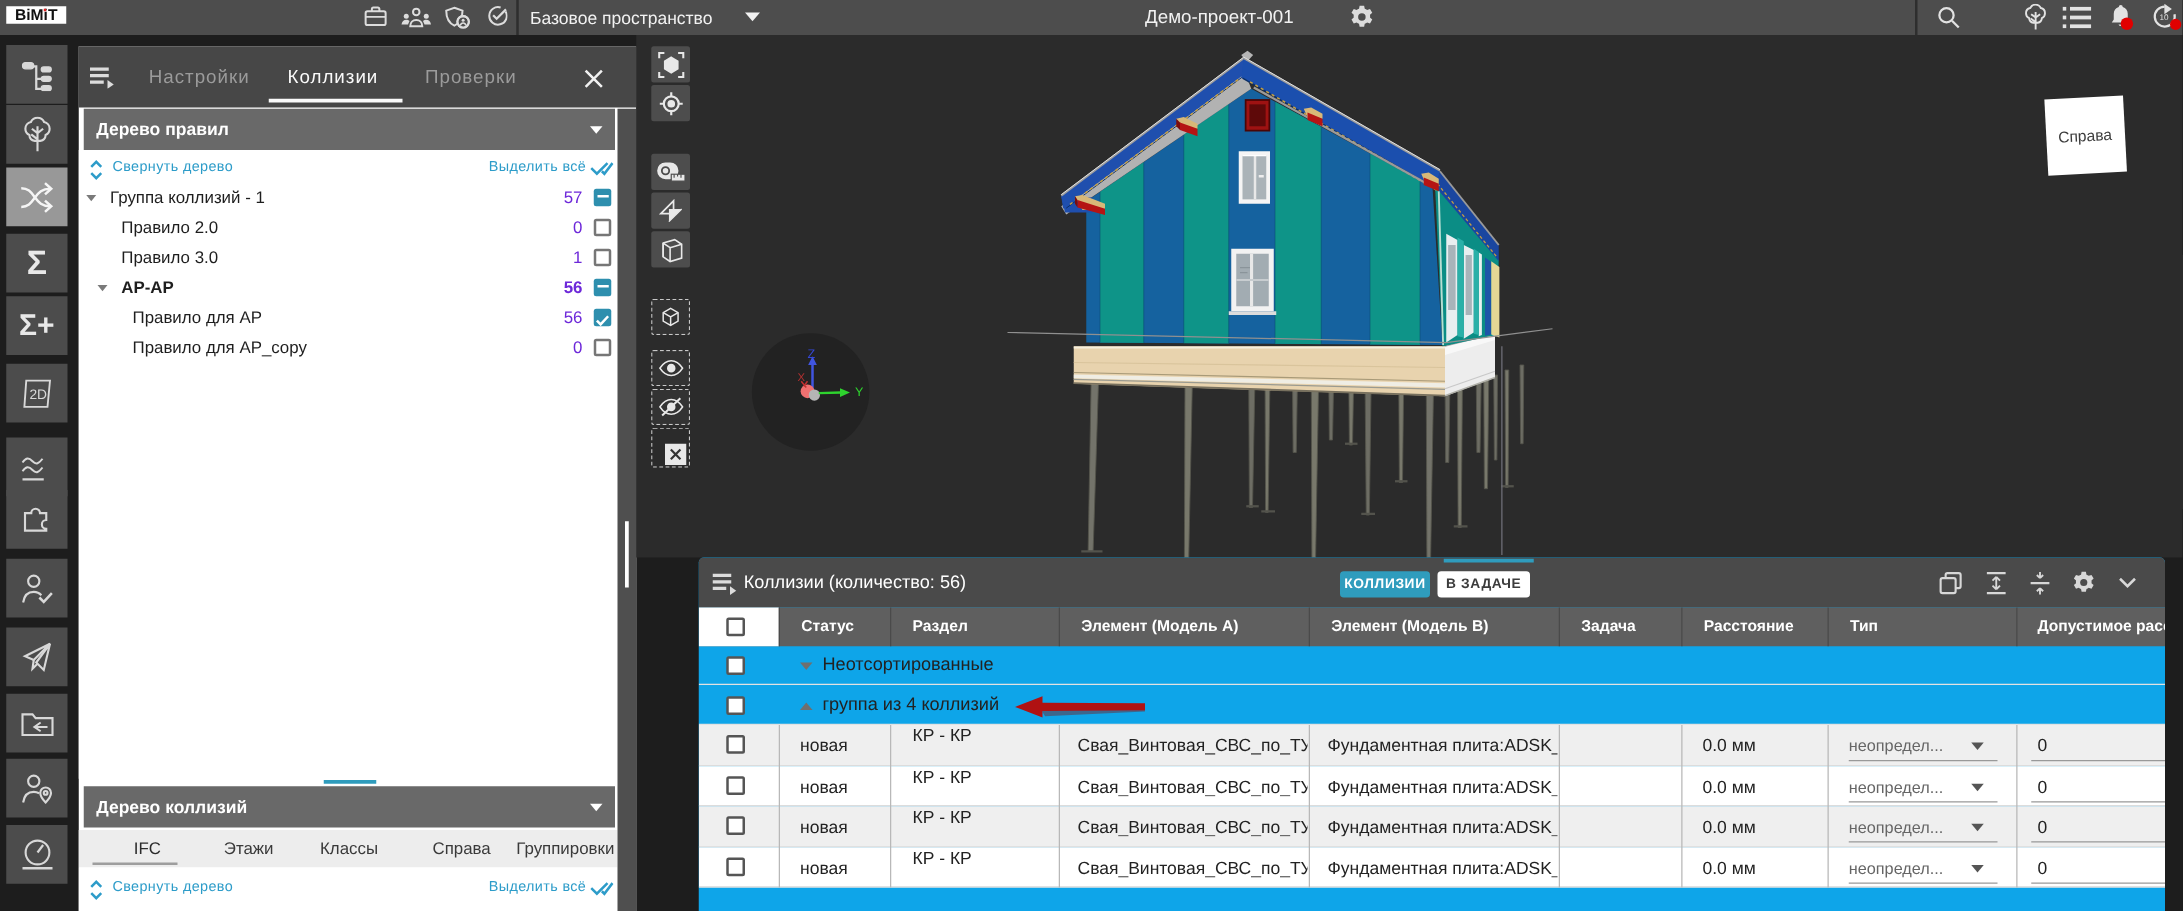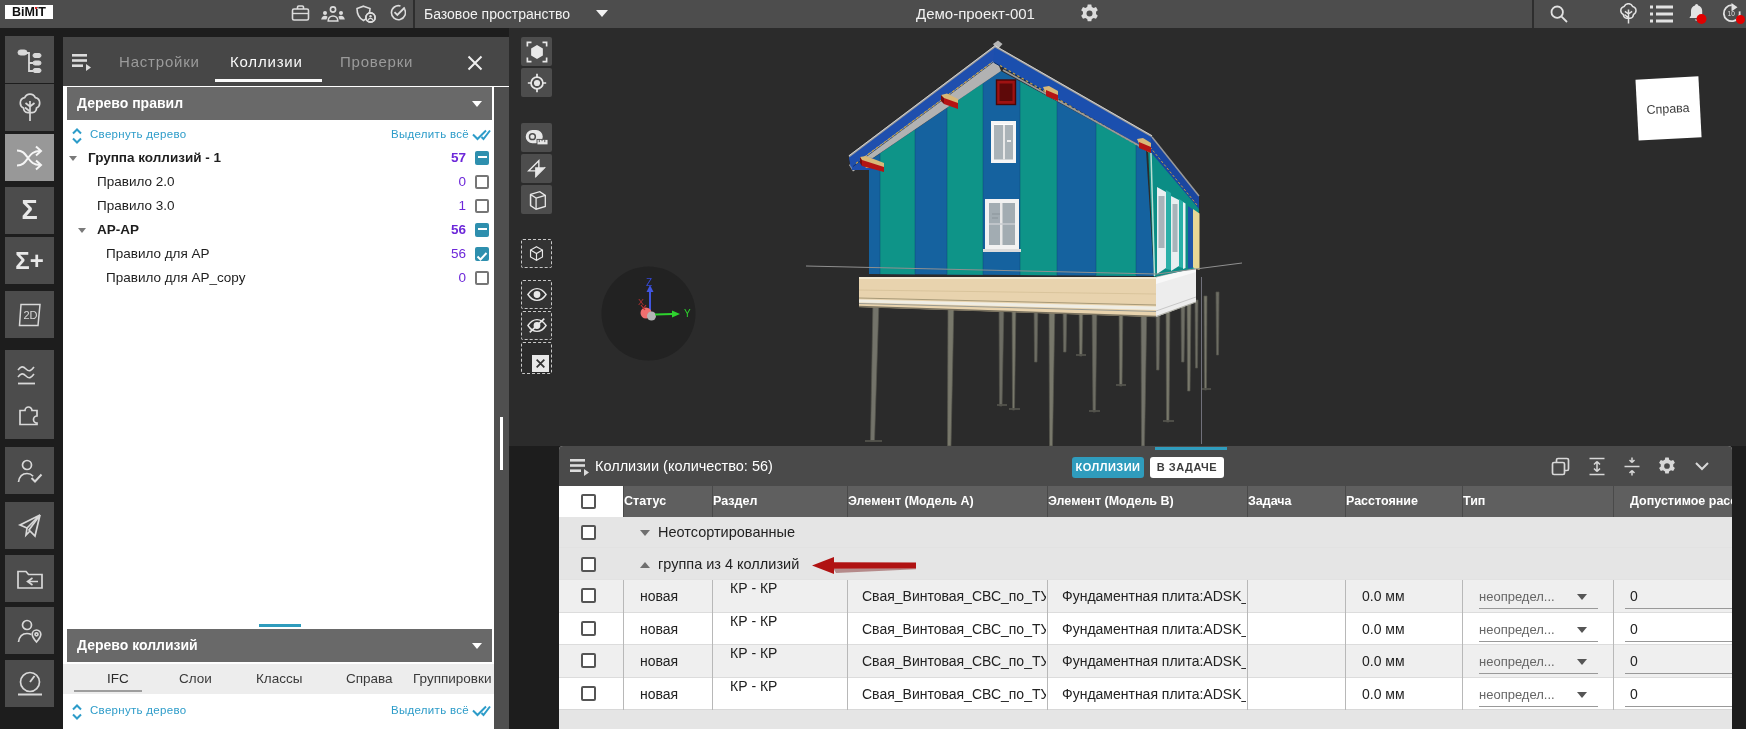--- a/index.html
+++ b/index.html
@@ -30,28 +30,28 @@
 .cb.ind:after{content:"";position:absolute;left:2.5px;top:5px;width:9px;height:2.5px;background:#fff}
 .cb.chk{background:#2e8fae}
 .tcaret{position:absolute;width:0;height:0;border-left:4.5px solid transparent;border-right:4.5px solid transparent;border-top:5px solid #7a7a7a;top:10px}
 #gutter{position:absolute;left:494px;top:86.5px;width:15px;height:642.5px;background:#4f4f4f}
 #gthumb{position:absolute;left:500px;top:417px;width:2.5px;height:53px;background:#fff}
 #lp2-tabs{position:absolute;left:0;top:627px;width:431px;height:30px;background:#ededed;font-size:13.5px;color:#3a3a3a}
 #viewport{position:absolute;left:509px;top:28px;width:1237px;height:418px;background:#2b2b2b}
 #vtoolbar{position:absolute;left:521px;top:28px;width:32px;height:418px}
 .vbtn{position:absolute;left:0;width:31px;height:29px;background:#4d4d4d;border-radius:2px;display:flex;align-items:center;justify-content:center}
 .vbtn.dashed{background:#333;border:1px dashed #c8c8c8}
-#bottompanel{position:absolute;left:559px;top:446px;width:1173px;height:283px;background:#e5e5e5;overflow:hidden;border-radius:4px 4px 0 0}
+#bottompanel{position:absolute;left:559px;top:446px;width:1173px;height:283px;background:#0ea5e9;overflow:hidden;border-radius:4px 4px 0 0}
 #bp-header{position:absolute;left:0;top:0;width:1173px;height:40px;background:#4a4a4a;color:#fff}
 #bp-headtitle{position:absolute;left:36px;top:12px;font-size:14.5px}
 .btn-collisions{position:absolute;left:513px;top:11px;width:72px;height:21px;background:#2f9cbd;border-radius:3px;color:#fff;font-size:11px;font-weight:bold;text-align:center;line-height:21px;letter-spacing:.5px}
 .btn-task{position:absolute;left:591px;top:11px;width:74px;height:21px;background:#fff;border-radius:3px;color:#3c3c3c;font-size:11px;font-weight:bold;text-align:center;line-height:21px;letter-spacing:.5px}
 #tealtab{position:absolute;left:596px;top:1px;width:72px;height:3px;background:#2f9cbd}
 #thead{position:absolute;left:0;top:40px;width:1173px;height:31px;background:#5f5f5f}
-.thcell{position:absolute;top:0;height:31px;color:#fff;font-weight:bold;font-size:12.5px;line-height:31px;border-left:1px solid #4a4a4a;white-space:nowrap;overflow:hidden}
+.thcell{position:absolute;top:0;height:31px;color:#fff;font-weight:bold;font-size:12.5px;line-height:31px;padding-left:17px;border-left:1px solid #4a4a4a;white-space:nowrap;overflow:hidden}
 .tablerow{position:absolute;left:0;width:1206px;font-size:14px;color:#222}
 .rcb{position:absolute;left:22px;width:15px;height:15px;border:2px solid #555;border-radius:2px;background:#fff}
 .grpcaret-d{position:absolute;width:0;height:0;border-left:5px solid transparent;border-right:5px solid transparent;border-top:6px solid #6f6f6f}
 .grpcaret-u{position:absolute;width:0;height:0;border-left:5px solid transparent;border-right:5px solid transparent;border-bottom:6px solid #6f6f6f}
 .selwrap{position:absolute;font-size:13px;color:#666}
 .selcaret{position:absolute;width:0;height:0;border-left:5px solid transparent;border-right:5px solid transparent;border-top:6px solid #555}
 .datarow .rcb{top:8px}
 .datarow .c1{position:absolute;left:81px;top:8px}
 .datarow .c2{position:absolute;left:171px;top:0}
 .datarow .c3{position:absolute;left:303px;top:8px;width:184px;overflow:hidden;white-space:nowrap}
@@ -233,21 +233,21 @@
   <div class="gbar" style="top:49.5px">Дерево правил<div class="caret"></div></div>
   <div id="treearea">
     <svg style="position:absolute;left:8px;top:8px" width="12" height="16" viewBox="0 0 12 16" fill="none" stroke="#2d9cc9" stroke-width="2">
       <path d="M2 5.5 6 1.5l4 4M2 10.5l4 4 4-4"></path>
     </svg>
     <div class="bluelink" style="position:absolute;left:27px;top:8px">Свернуть дерево</div>
     <div class="bluelink" style="position:absolute;left:328px;top:8px">Выделить всё</div>
     <svg style="position:absolute;left:409px;top:6px" width="19" height="16" viewBox="0 0 19 16" fill="none" stroke="#2d9cc9" stroke-width="2">
       <path d="M1 8.5l4.5 4.5L14 4.5M9.5 11l2 2L18 4.5"></path>
     </svg>
-    <div class="trow" style="top:26px;font-weight:bold">
+    <div class="trow" style="top:26px;font-weight:normal">
         <div class="tcaret" style="left:6px"></div>
         <span style="position:absolute;left:25px">Группа коллизий - 1</span>
         <span class="tnum">57</span>
         <span class="cb ind"></span>
       </div>
     <div class="trow" style="top:50px">
         <span style="position:absolute;left:34px">Правило 2.0</span>
         <span class="tnum">0</span>
         <span class="cb empty"></span>
       </div>
@@ -273,21 +273,21 @@
         <span style="position:absolute;left:43px">Правило для АР_copy</span>
         <span class="tnum">0</span>
         <span class="cb empty"></span>
       </div>
   </div>
   <div style="position:absolute;left:196px;top:587px;width:42px;height:3px;background:#2f9cbd"></div>
   <div class="gbar" style="top:592px">Дерево коллизий<div class="caret"></div></div>
   <div id="lp2-tabs">
     <span style="position:absolute;left:44px;top:7px;color:#2b2b2b">IFC</span>
     <div style="position:absolute;left:11px;top:26px;width:68px;height:2px;background:#9e9e9e"></div>
-    <span style="position:absolute;left:116px;top:7px">Слои</span>
+    <span style="position:absolute;left:116px;top:7px">Этажи</span>
     <span style="position:absolute;left:193px;top:7px">Классы</span>
     <span style="position:absolute;left:283px;top:7px">Справа</span>
     <span style="position:absolute;left:350px;top:7px">Группировки</span>
   </div>
   <div style="position:absolute;left:0;top:657px;width:431px;height:35px;background:#fff">
     <svg style="position:absolute;left:8px;top:10px" width="12" height="16" viewBox="0 0 12 16" fill="none" stroke="#2d9cc9" stroke-width="2">
       <path d="M2 5.5 6 1.5l4 4M2 10.5l4 4 4-4"></path>
     </svg>
     <div class="bluelink" style="position:absolute;left:27px;top:10px">Свернуть дерево</div>
     <div class="bluelink" style="position:absolute;left:328px;top:10px">Выделить всё</div>

